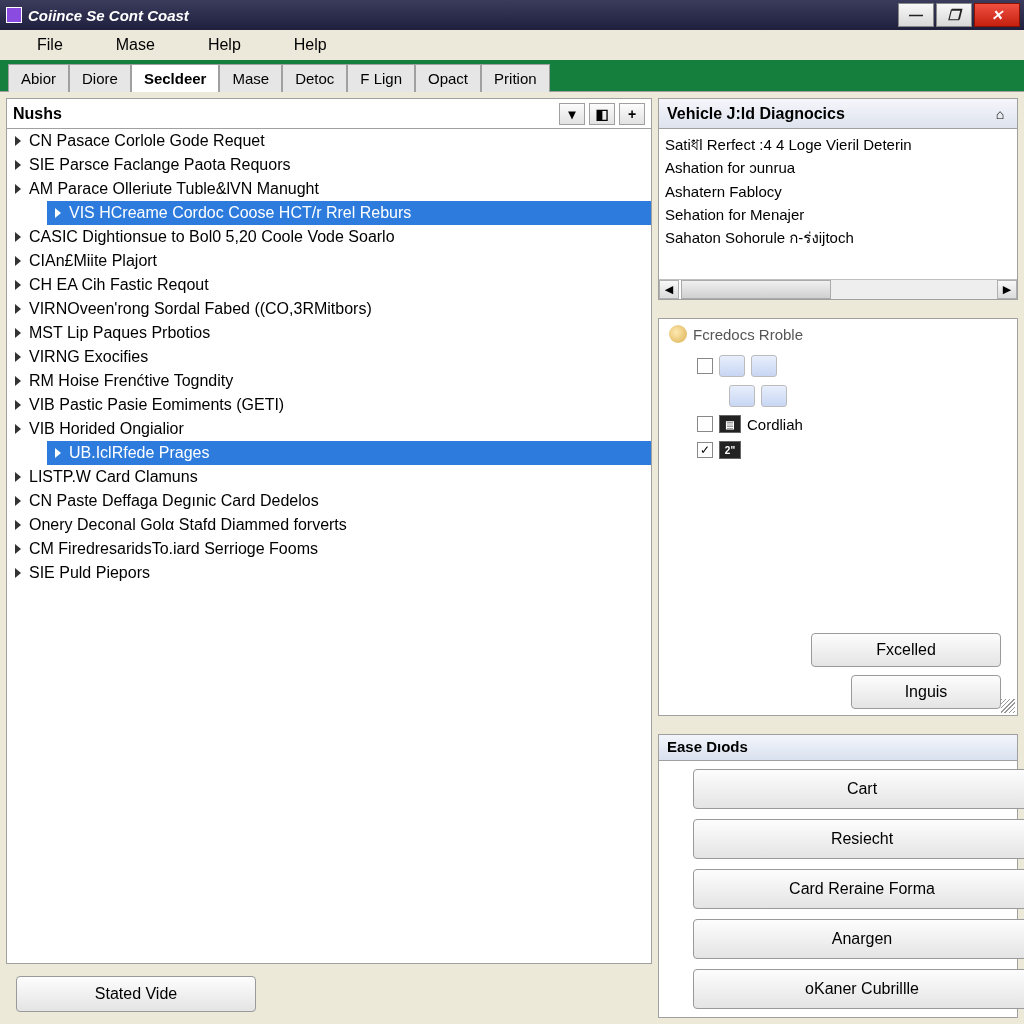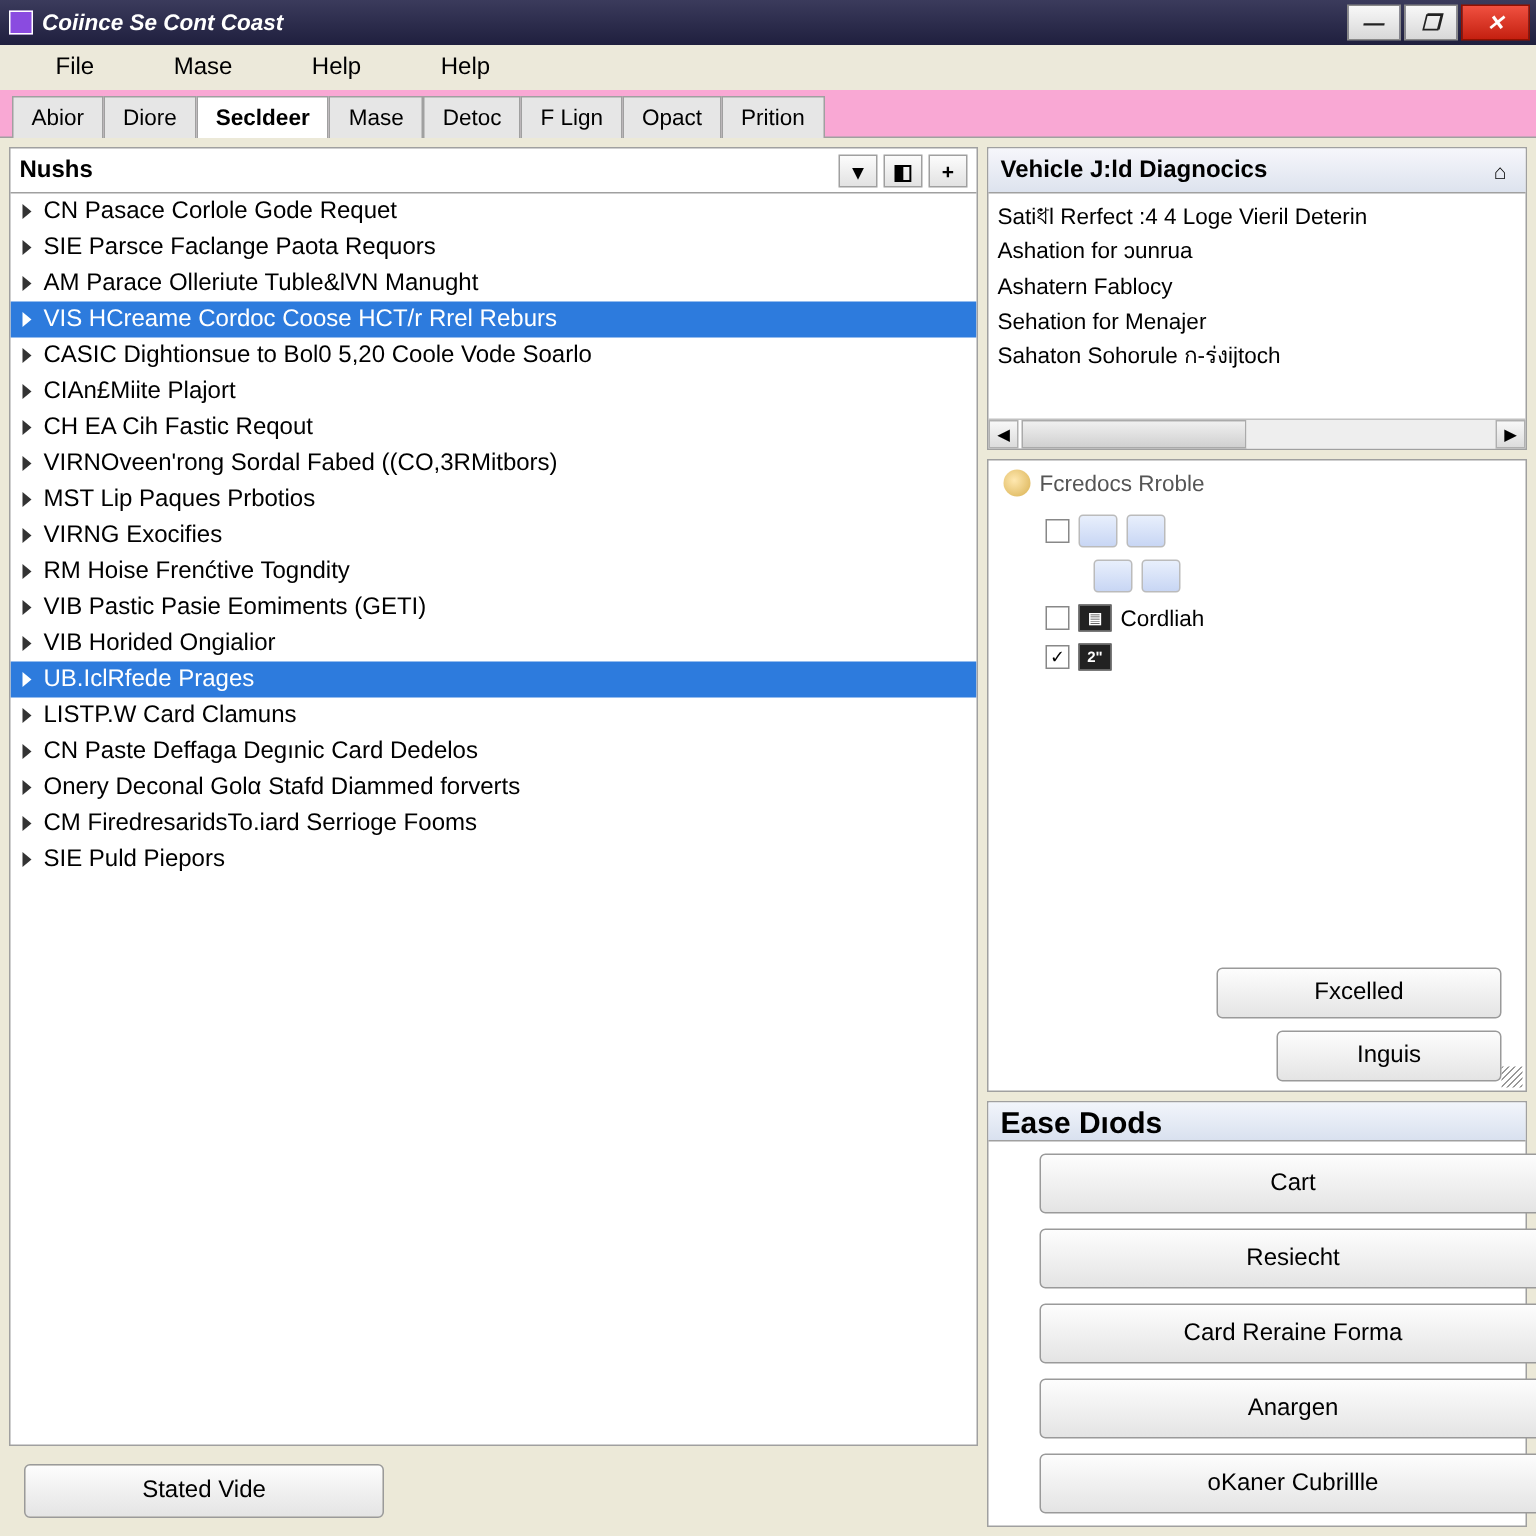--- a/index.html
+++ b/index.html
@@ -64,21 +64,21 @@
   background: #ece9da;
   display: flex;
   align-items: center;
   padding-left: 8px;
   font-size: 16px;
 }
 .menu-bar .item { margin-right: 24px; cursor: default; margin-left: 29px; }
 
 .tab-strip {
   height: 32px;
-  background: #f9a8d4;
+  background: #15803d;
   border-bottom: 1px solid #a0a0a0;
   display: flex;
   align-items: flex-end;
   padding-left: 8px;
   font-size: 15px;
 }
 .tab {
   padding: 5px 12px;
   border: 1px solid #a0a0a0;
   border-bottom: none;
@@ -103,21 +103,21 @@
 .left-panel {
   flex: 1.75;
   display: flex;
   flex-direction: column;
   gap: 6px;
 }
 .right-panel {
   width: 360px;
   display: flex;
   flex-direction: column;
-  gap: 6px;
+  gap: 18px;
 }
 
 .nush-box {
   border: 1px solid #a0a0a0;
   background: #fff;
   display: flex;
   flex-direction: column;
   flex: 1;
 }
 .nush-head {
@@ -148,20 +148,21 @@
 }
 .nush-item {
   padding: 3px 8px;
   display: flex;
   align-items: center;
   cursor: default;
 }
 .nush-item.selected {
   background: #2d7bdd;
   color: #fff;
+  margin-left: 40px;
 }
 .caret {
   display: inline-block;
   width: 0;
   height: 0;
   border-top: 5px solid transparent;
   border-bottom: 5px solid transparent;
   border-left: 6px solid #333;
   margin-right: 8px;
 }
@@ -299,21 +300,21 @@
 
 .actions-box {
   border: 1px solid #a0a0a0;
   background: #fff;
 }
 .actions-head {
   height: 26px;
   background: linear-gradient(to bottom, #f2f5fb, #d9e1ef);
   border-bottom: 1px solid #a0a0a0;
   font-weight: bold;
-  font-size: 20px;
+  font-size: 15px;
   padding: 3px 8px;
 }
 .actions-body {
   padding: 8px 10px;
   display: flex;
   flex-direction: column;
   gap: 10px;
 }
 .actions-body .std-btn { width: 100%; padding: 10px 0; font-size: 16px; margin-left: 24px; }
 

